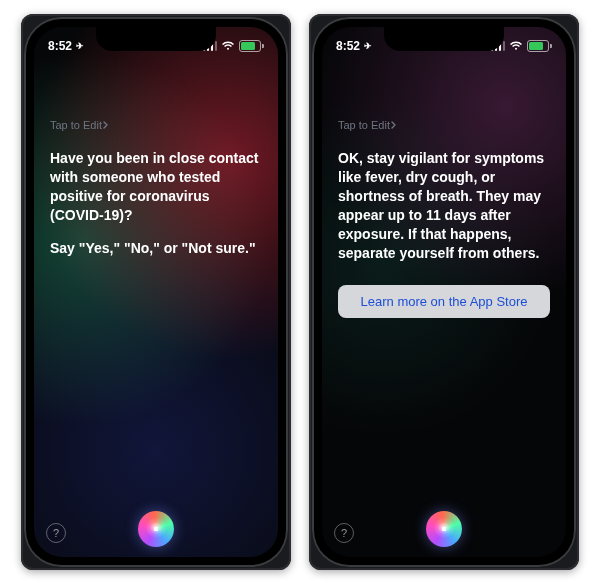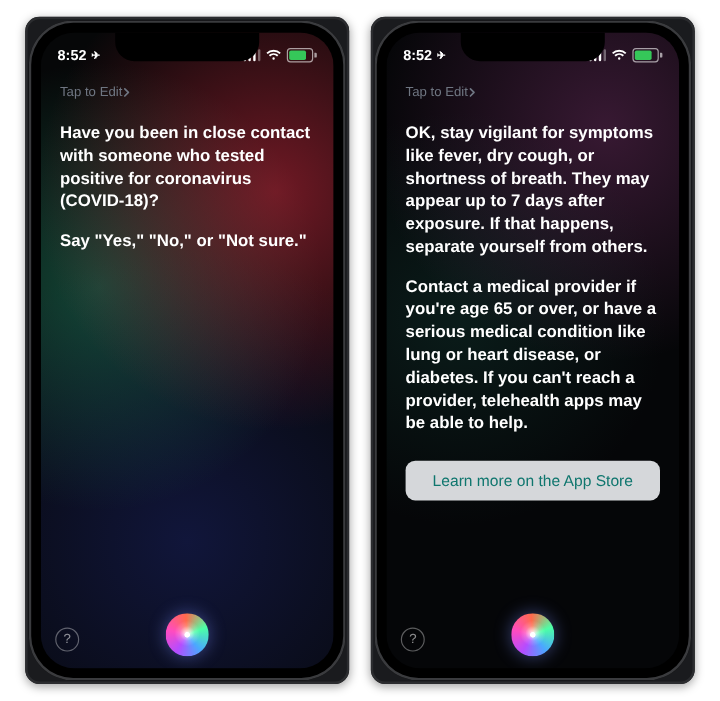--- a/index.html
+++ b/index.html
@@ -24,24 +24,24 @@
   .sig{display:inline-flex;align-items:flex-end;gap:1.5px;}
   .sig i{width:2.5px;background:#fff;display:block;border-radius:1px;}
   .sig i:nth-child(1){height:4px}.sig i:nth-child(2){height:6px}.sig i:nth-child(3){height:8px}.sig i:nth-child(4){height:10px;background:rgba(255,255,255,.35)}
   .wifi{width:14px;height:10px;}
   .battery{display:inline-flex;align-items:center;}
   .batt-body{width:20px;height:10px;border:1px solid rgba(255,255,255,.6);border-radius:3px;position:relative;}
   .batt-fill{position:absolute;left:1px;top:1px;bottom:1px;width:14px;background:#35c759;border-radius:1.5px;}
   .batt-tip{width:2px;height:4px;background:rgba(255,255,255,.6);border-radius:0 1px 1px 0;margin-left:1px;}
   .content{position:absolute;inset:0;padding:44px 16px 0;color:#fff;}
   .user-said{font-size:16px;color:#e5e7eb;margin-bottom:2px;}
-  .tap-edit{font-size:11px;color:#6f7682;display:flex;align-items:center;gap:1px;margin-bottom:18px;}
+  .tap-edit{font-size:11px;color:#6f7682;display:flex;align-items:center;gap:1px;margin-bottom:18px;margin-top:48px;}
   .body-text{font-size:14px;line-height:1.36;font-weight:600;color:#fff;}
   .body-text p{margin:0 0 14px 0;}
-  .btn{margin-top:22px;background:#d5d7da;color:#0f766e;border-radius:8px;padding:9px 10px;text-align:center;font-size:13px;font-weight:500;}
+  .btn{margin-top:22px;background:#d5d7da;color:#1d4ed8;border-radius:8px;padding:9px 10px;text-align:center;font-size:13px;font-weight:500;}
   .bottom{position:absolute;left:0;right:0;bottom:10px;display:flex;justify-content:center;align-items:center;}
   .help{position:absolute;left:12px;bottom:14px;width:18px;height:18px;border-radius:50%;border:1px solid rgba(255,255,255,.35);color:rgba(255,255,255,.55);font-size:11px;display:flex;align-items:center;justify-content:center;}
   .siri{width:36px;height:36px;border-radius:50%;position:relative;background:radial-gradient(circle at 50% 50%, #fff 0%, #fff 8%, rgba(255,255,255,0) 10%), conic-gradient(from 140deg, #4aa8ff, #b54cff, #ff4cc0, #ff6a4c, #4cffa6, #4aa8ff);filter:blur(.3px);} 
   .siri::before{content:"";position:absolute;inset:6px;border-radius:50%;background:radial-gradient(circle at 50% 45%, rgba(255,255,255,.95) 0%, rgba(255,255,255,.2) 35%, rgba(0,0,0,0) 60%);}  
   .siri::after{content:"";position:absolute;inset:0;border-radius:50%;box-shadow:0 0 14px rgba(120,140,255,.45);} 
   svg{display:block}
 </style>
 </head>
 <body>
 
@@ -82,21 +82,21 @@
       <div class="content">
         <div class="tap-edit">
           <span>Tap to Edit</span>
           <span>
             <svg width="6" height="8" viewBox="0 0 6 8">
                 <path d="M1 1l3 3-3 3" stroke="#6f7682" stroke-width="1.4" fill="none" stroke-linecap="round" stroke-linejoin="round"></path>
               </svg>
           </span>
         </div>
         <div class="body-text">
-          <p>Have you been in close contact with someone who tested positive for coronavirus (COVID-18)?</p>
+          <p>Have you been in close contact with someone who tested positive for coronavirus (COVID-19)?</p>
           <p>Say "Yes," "No," or "Not sure."</p>
         </div>
       </div>
 
       <div class="help">
         <span>?</span>
       </div>
       <div class="bottom">
         <div class="siri"></div>
       </div>
@@ -138,22 +138,21 @@
       <div class="content">
         <div class="tap-edit">
           <span>Tap to Edit</span>
           <span>
             <svg width="6" height="8" viewBox="0 0 6 8">
                 <path d="M1 1l3 3-3 3" stroke="#6f7682" stroke-width="1.4" fill="none" stroke-linecap="round" stroke-linejoin="round"></path>
               </svg>
           </span>
         </div>
         <div class="body-text">
-          <p>OK, stay vigilant for symptoms like fever, dry cough, or shortness of breath. They may appear up to 7 days after exposure. If that happens, separate yourself from others.</p>
-          <p>Contact a medical provider if you're age 65 or over, or have a serious medical condition like lung or heart disease, or diabetes. If you can't reach a provider, telehealth apps may be able to help.</p>
+          <p>OK, stay vigilant for symptoms like fever, dry cough, or shortness of breath. They may appear up to 11 days after exposure. If that happens, separate yourself from others.</p>
         </div>
         <div class="btn">
           <span>Learn more on the App Store</span>
         </div>
       </div>
 
       <div class="help">
         <span>?</span>
       </div>
       <div class="bottom">

